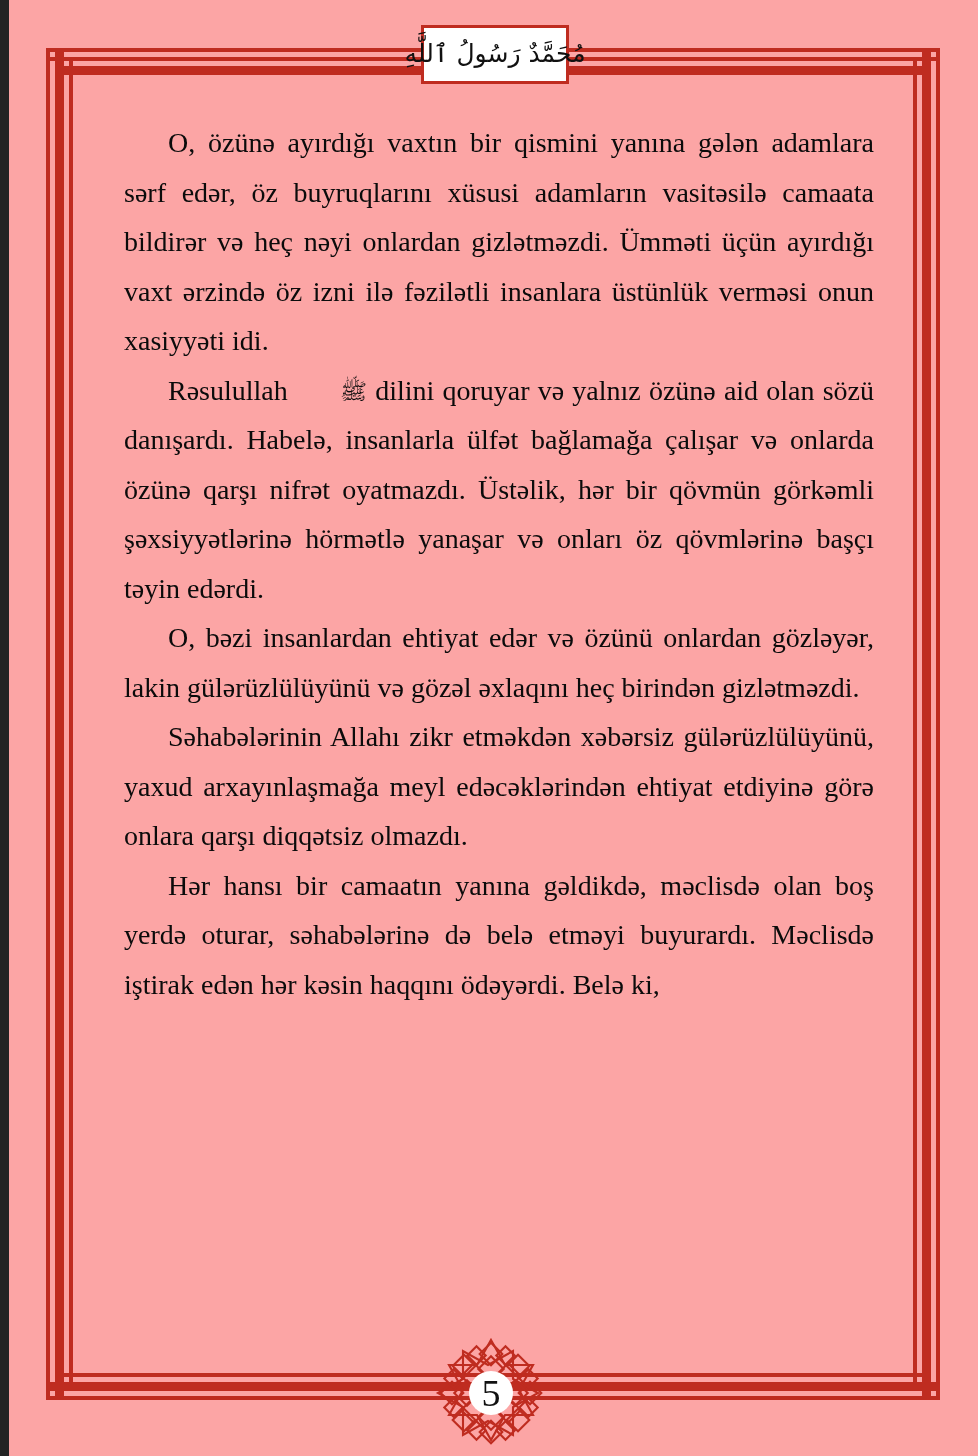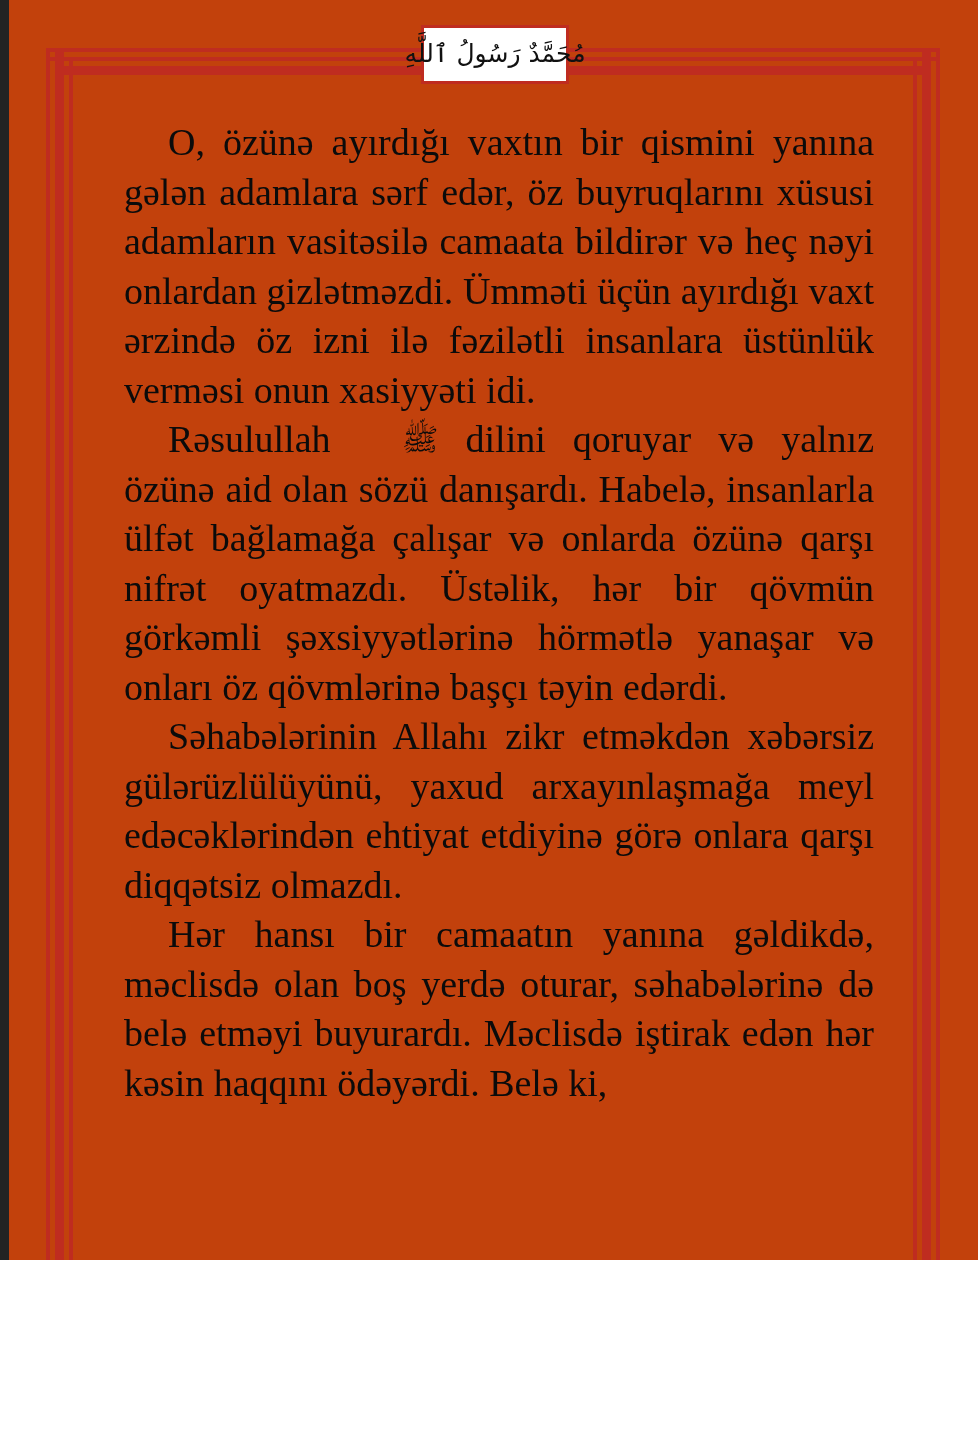--- a/index.html
+++ b/index.html
@@ -3,22 +3,22 @@
 <meta charset="utf-8">
 <style>
   html, body {
     margin: 0;
     padding: 0;
     background: #ffffff;
   }
   .page {
     position: relative;
     width: 978px;
-    height: 1260px;
-    background: #c2410c;
+    height: 1456px;
+    background: #fca5a5;
     overflow: hidden;
     font-family: "Liberation Serif", "DejaVu Serif", serif;
   }
 
   
   .gutter-shadow {
     position: absolute;
     left: 0;
     top: 0;
     width: 9px;
@@ -87,21 +87,21 @@
     left: 124px;
     top: 118px;
     width: 750px;
     z-index: 2;
   }
   .para {
     margin: 0 0 0 0;
     text-indent: 44px;
     text-align: justify;
     color: #0b0b0b;
-    font-size: 38px;
+    font-size: 28px;
     line-height: 49.5px;
     font-family: "Liberation Serif", "DejaVu Serif", serif;
     hyphens: manual;
   }
   .para:last-child { text-align: justify; }
   .saw {
     font-family: "DejaVu Sans", sans-serif;
     font-size: 0.80em;
     line-height: 1;
     display: inline-block;
@@ -158,20 +158,21 @@
     <div class="rule right-thin2"></div>
   </div>
 
   <div class="cartouche">
     <span class="cartouche-text">مُحَمَّدٌ رَسُولُ ٱللَّهِ</span>
   </div>
 
   <div class="text-column">
     <p class="para">O, özünə ayırdığı vaxtın bir qismini yanına gələn adamlara sərf edər, öz buyruqlarını xüsusi adamların vasitəsilə camaata bildirər və heç nəyi onlardan gizlətməzdi. Ümməti üçün ayırdığı vaxt ərzində öz izni ilə fəzilətli insanlara üstünlük verməsi onun xasiyyəti idi.</p>
     <p class="para">Rəsulullah <span class="saw">ﷺ</span> dilini qoruyar və yalnız özünə aid olan sözü danışardı. Habelə, insanlarla ülfət bağlamağa çalışar və onlarda özünə qarşı nifrət oyatmazdı. Üstəlik, hər bir qövmün görkəmli şəxsiyyətlərinə hörmətlə yanaşar və onları öz qövmlərinə başçı təyin edərdi.</p>
+    <p class="para">O, bəzi insanlardan ehtiyat edər və özünü onlardan gözləyər, lakin gülərüzlülüyünü və gözəl əxlaqını heç birindən gizlətməzdi.</p>
     <p class="para">Səhabələrinin Allahı zikr etməkdən xəbərsiz gülərüzlülüyünü, yaxud arxayınlaşmağa meyl edəcəklərindən ehtiyat etdiyinə görə onlara qarşı diqqətsiz olmazdı.</p>
     <p class="para">Hər hansı bir camaatın yanına gəldikdə, məclisdə olan boş yerdə oturar, səhabələrinə də belə etməyi buyurardı. Məclisdə iştirak edən hər kəsin haqqını ödəyərdi. Belə ki,</p>
   </div>
 
   <div class="rosette">
     <svg width="112" height="112" viewBox="0 0 112 112" xmlns="http://www.w3.org/2000/svg">
       <g fill="none" stroke="#BF2C20" stroke-width="2.1">
 
         <g>
           <polygon points="56,3 70,28 98,28 84,53 98,78 70,78 56,103 42,78 14,78 28,53 14,28 42,28"></polygon>

